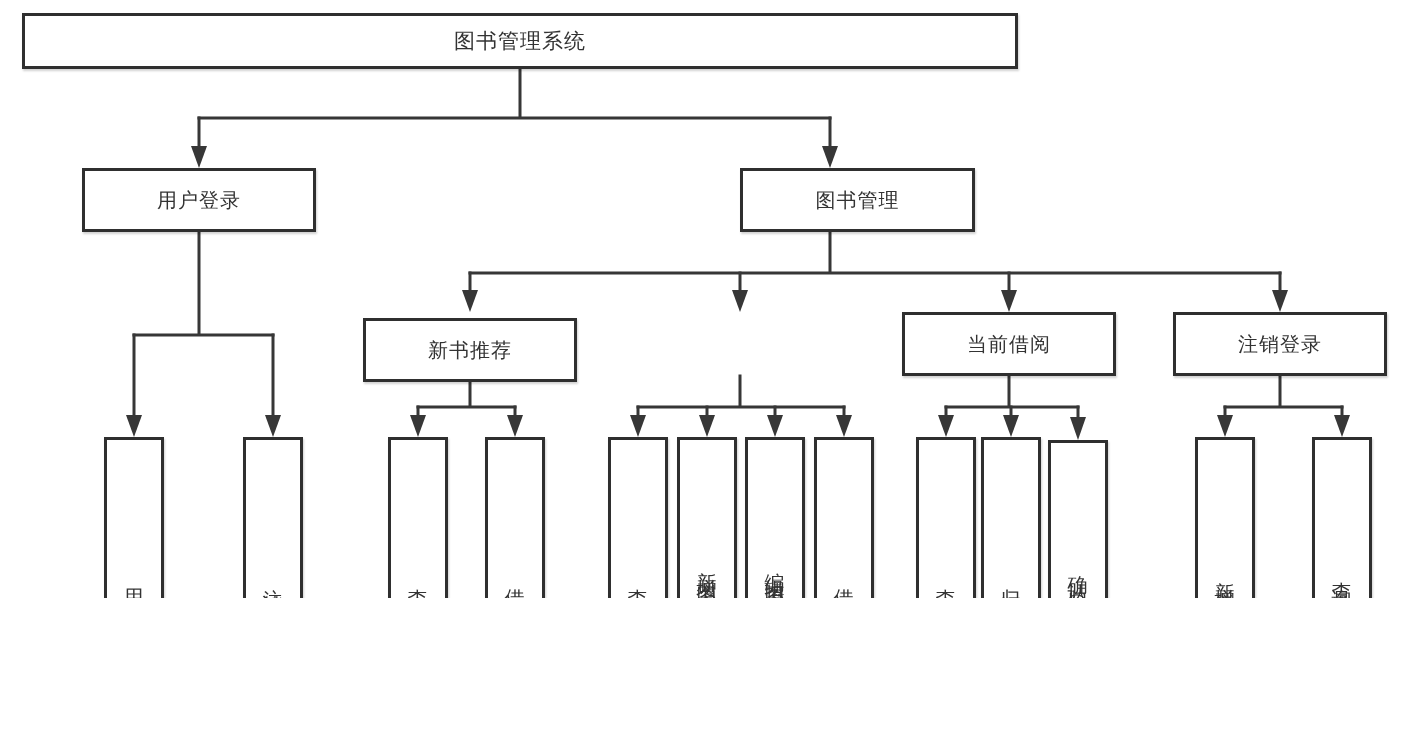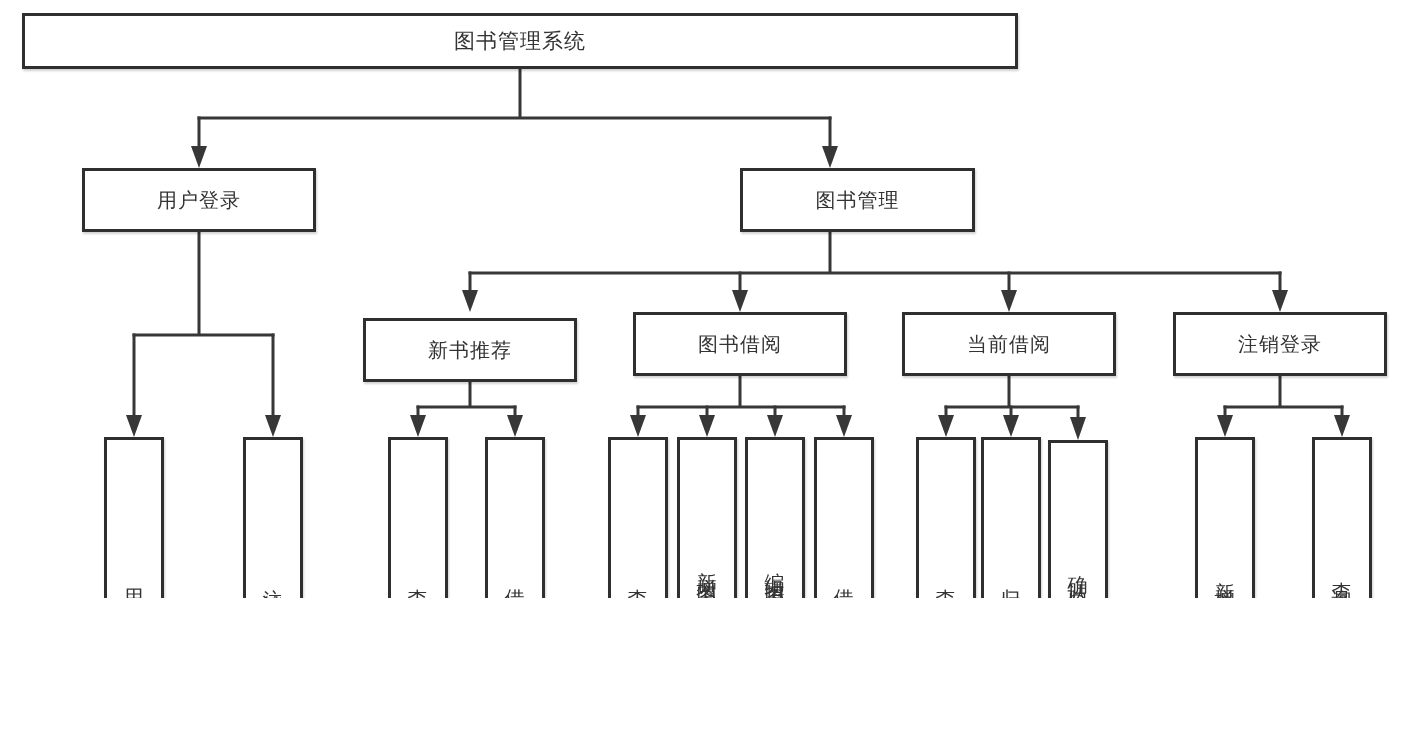--- a/index.html
+++ b/index.html
@@ -161,23 +161,20 @@
   <div class="box" style="left:82px;top:168px;width:234px;height:64px;">
     <span class="hlabel">用户登录</span>
   </div>
   <div class="box" style="left:740px;top:168px;width:235px;height:64px;">
     <span class="hlabel">图书管理</span>
   </div>
 
   <div class="box" style="left:363px;top:318px;width:214px;height:64px;">
     <span class="hlabel">新书推荐</span>
   </div>
-  <div class="box" style="left:633px;top:312px;width:214px;height:64px;">
-    <span class="hlabel">图书借阅</span>
-  </div>
   <div class="box" style="left:902px;top:312px;width:214px;height:64px;">
     <span class="hlabel">当前借阅</span>
   </div>
   <div class="box" style="left:1173px;top:312px;width:214px;height:64px;">
     <span class="hlabel">注销登录</span>
   </div>
 
   <div class="box" style="left:104px;top:437px;width:60px;height:300px;">
     <span class="vlabel">用户登录</span>
   </div>

